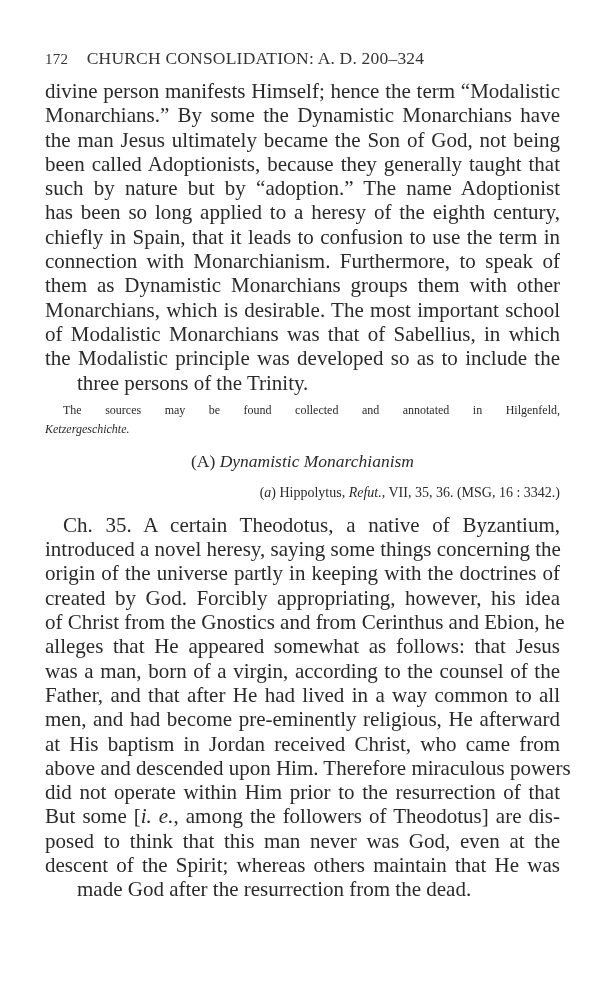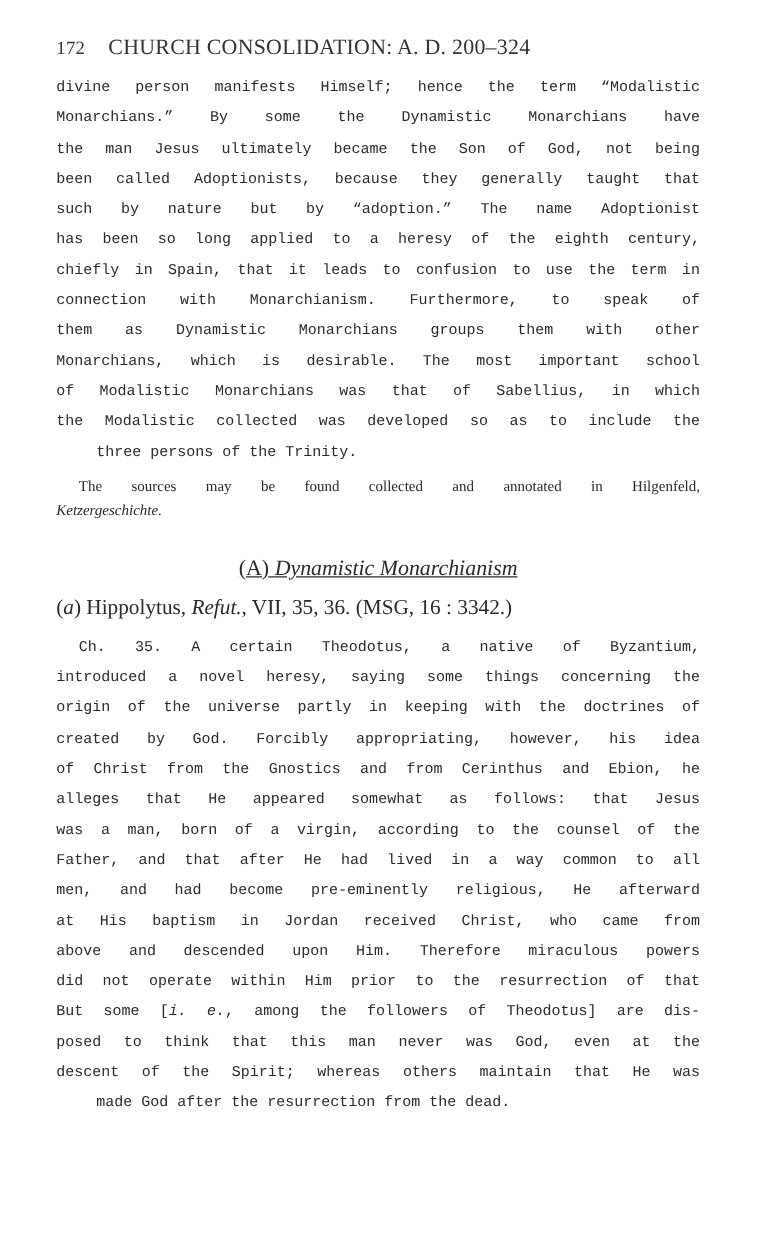--- a/index.html
+++ b/index.html
@@ -1,29 +1,29 @@
 <!DOCTYPE html>
 <html><head>
 <meta charset="utf-8">
 <style>
   html, body { margin: 0; padding: 0; background: #ffffff; }
   body { width: 607px; height: 992px; position: relative; overflow: hidden; color: #2a2a2a; font-family: "Liberation Serif", "DejaVu Serif", serif; }
-  .page { position: absolute; left: 45px; top: 24px; width: 515px; }
+  .page { position: absolute; left: 45px; top: 45px; width: 515px; }
   .running-head { font-size: 17.5px; letter-spacing: 0.2px; height: 26px; line-height: 26px; color: #333; }
   .running-head .pno { font-size: 15px; margin-right: 14px; }
-  .para { font-size: 12px; line-height: 24.3px; text-align: justify; margin: 0; font-family: Liberation Mono, monospace; }
+  .para { font-size: 21px; line-height: 24.3px; text-align: justify; margin: 0; }
   .para .ln { display: block; text-align: justify; text-align-last: justify; white-space: nowrap; }
   .para .ln.last { text-align-last: left; margin-left: 32px; }
   .body1 { margin-top: 8px; }
   .note { font-size: 12px; line-height: 19px; margin-top: 6px; }
   .note .ln { display: block; text-align-last: justify; }
   .note .ln.first { padding-left: 18px; }
   .note .ln.last { text-align-last: left; }
-  .section-head { text-align: center; font-size: 17.5px; margin-top: 24px; line-height: 24px; text-decoration: underline; }
-  .source-head { text-align: left; font-size: 17px; margin-top: 8px; line-height: 24px; }
+  .section-head { text-align: center; font-size: 17.5px; margin-top: 10px; line-height: 24px; }
+  .source-head { text-align: right; font-size: 14px; margin-top: 8px; line-height: 24px; }
   .body2 { margin-top: 8px; }
   .indent { padding-left: 18px; }
   em { font-style: italic; }
 </style>
 </head>
 <body>
 
 <div class="page">
   <div class="running-head">
     <span class="pno">172</span>
@@ -35,21 +35,21 @@
     <span class="ln">Monarchians.” By some the Dynamistic Monarchians have</span>
     <span class="ln">the man Jesus ultimately became the Son of God, not being</span>
     <span class="ln">been called Adoptionists, because they generally taught that</span>
     <span class="ln">such by nature but by “adoption.” The name Adoptionist</span>
     <span class="ln">has been so long applied to a heresy of the eighth century,</span>
     <span class="ln">chiefly in Spain, that it leads to confusion to use the term in</span>
     <span class="ln">connection with Monarchianism. Furthermore, to speak of</span>
     <span class="ln">them as Dynamistic Monarchians groups them with other</span>
     <span class="ln">Monarchians, which is desirable. The most important school</span>
     <span class="ln">of Modalistic Monarchians was that of Sabellius, in which</span>
-    <span class="ln">the Modalistic collected was developed so as to include the</span>
+    <span class="ln">the Modalistic principle was developed so as to include the</span>
     <span class="ln last">three persons of the Trinity.</span>
   </div>
 
   <div class="note">
     <span class="ln first">The sources may be found collected and annotated in Hilgenfeld,</span>
     <span class="ln last"><em>Ketzergeschichte.</em></span>
   </div>
 
   <div class="section-head">
     <span>(A)</span>

